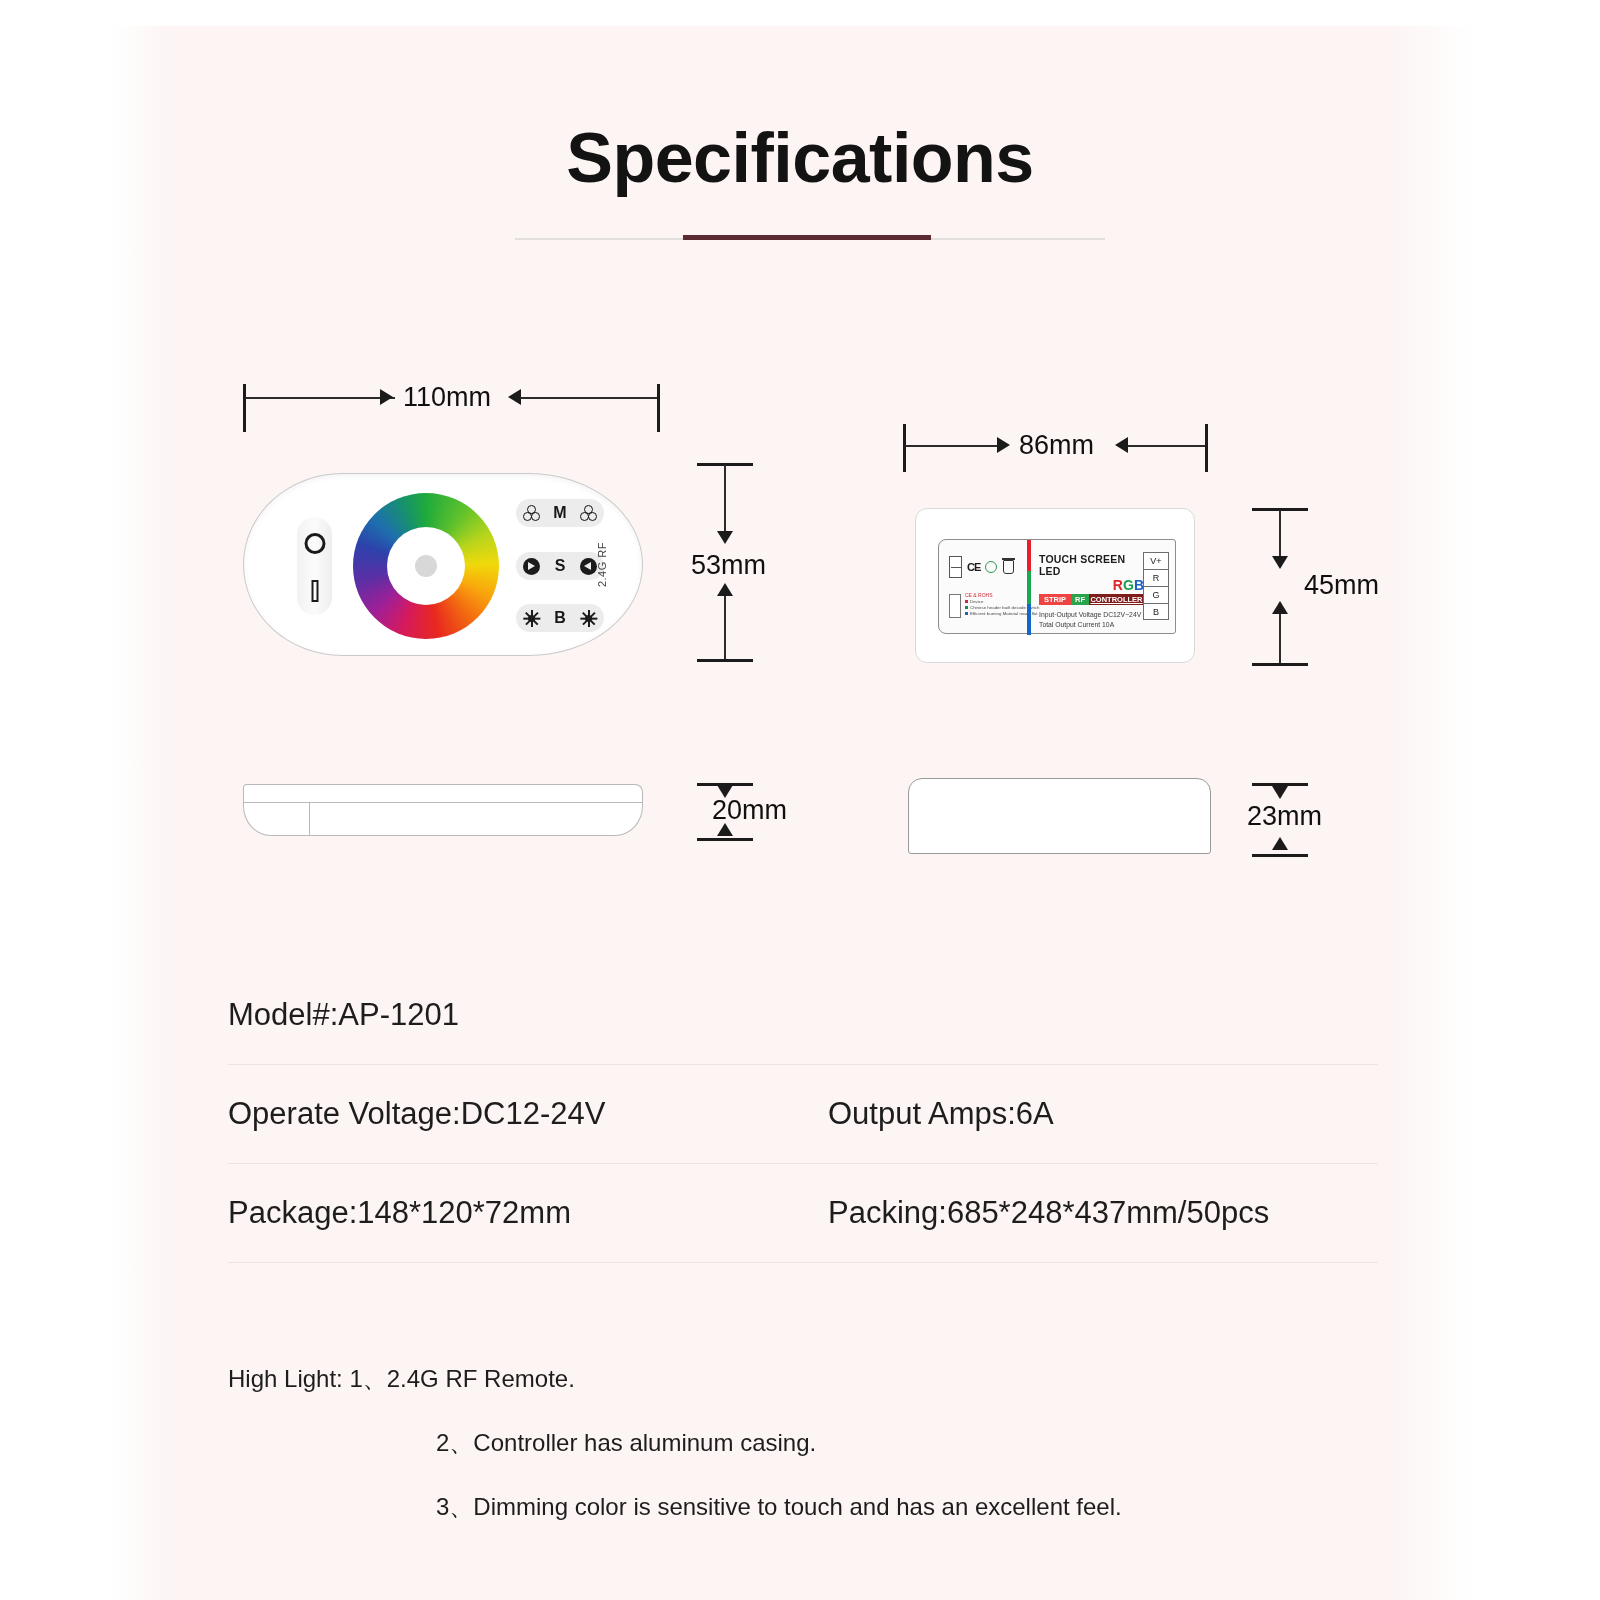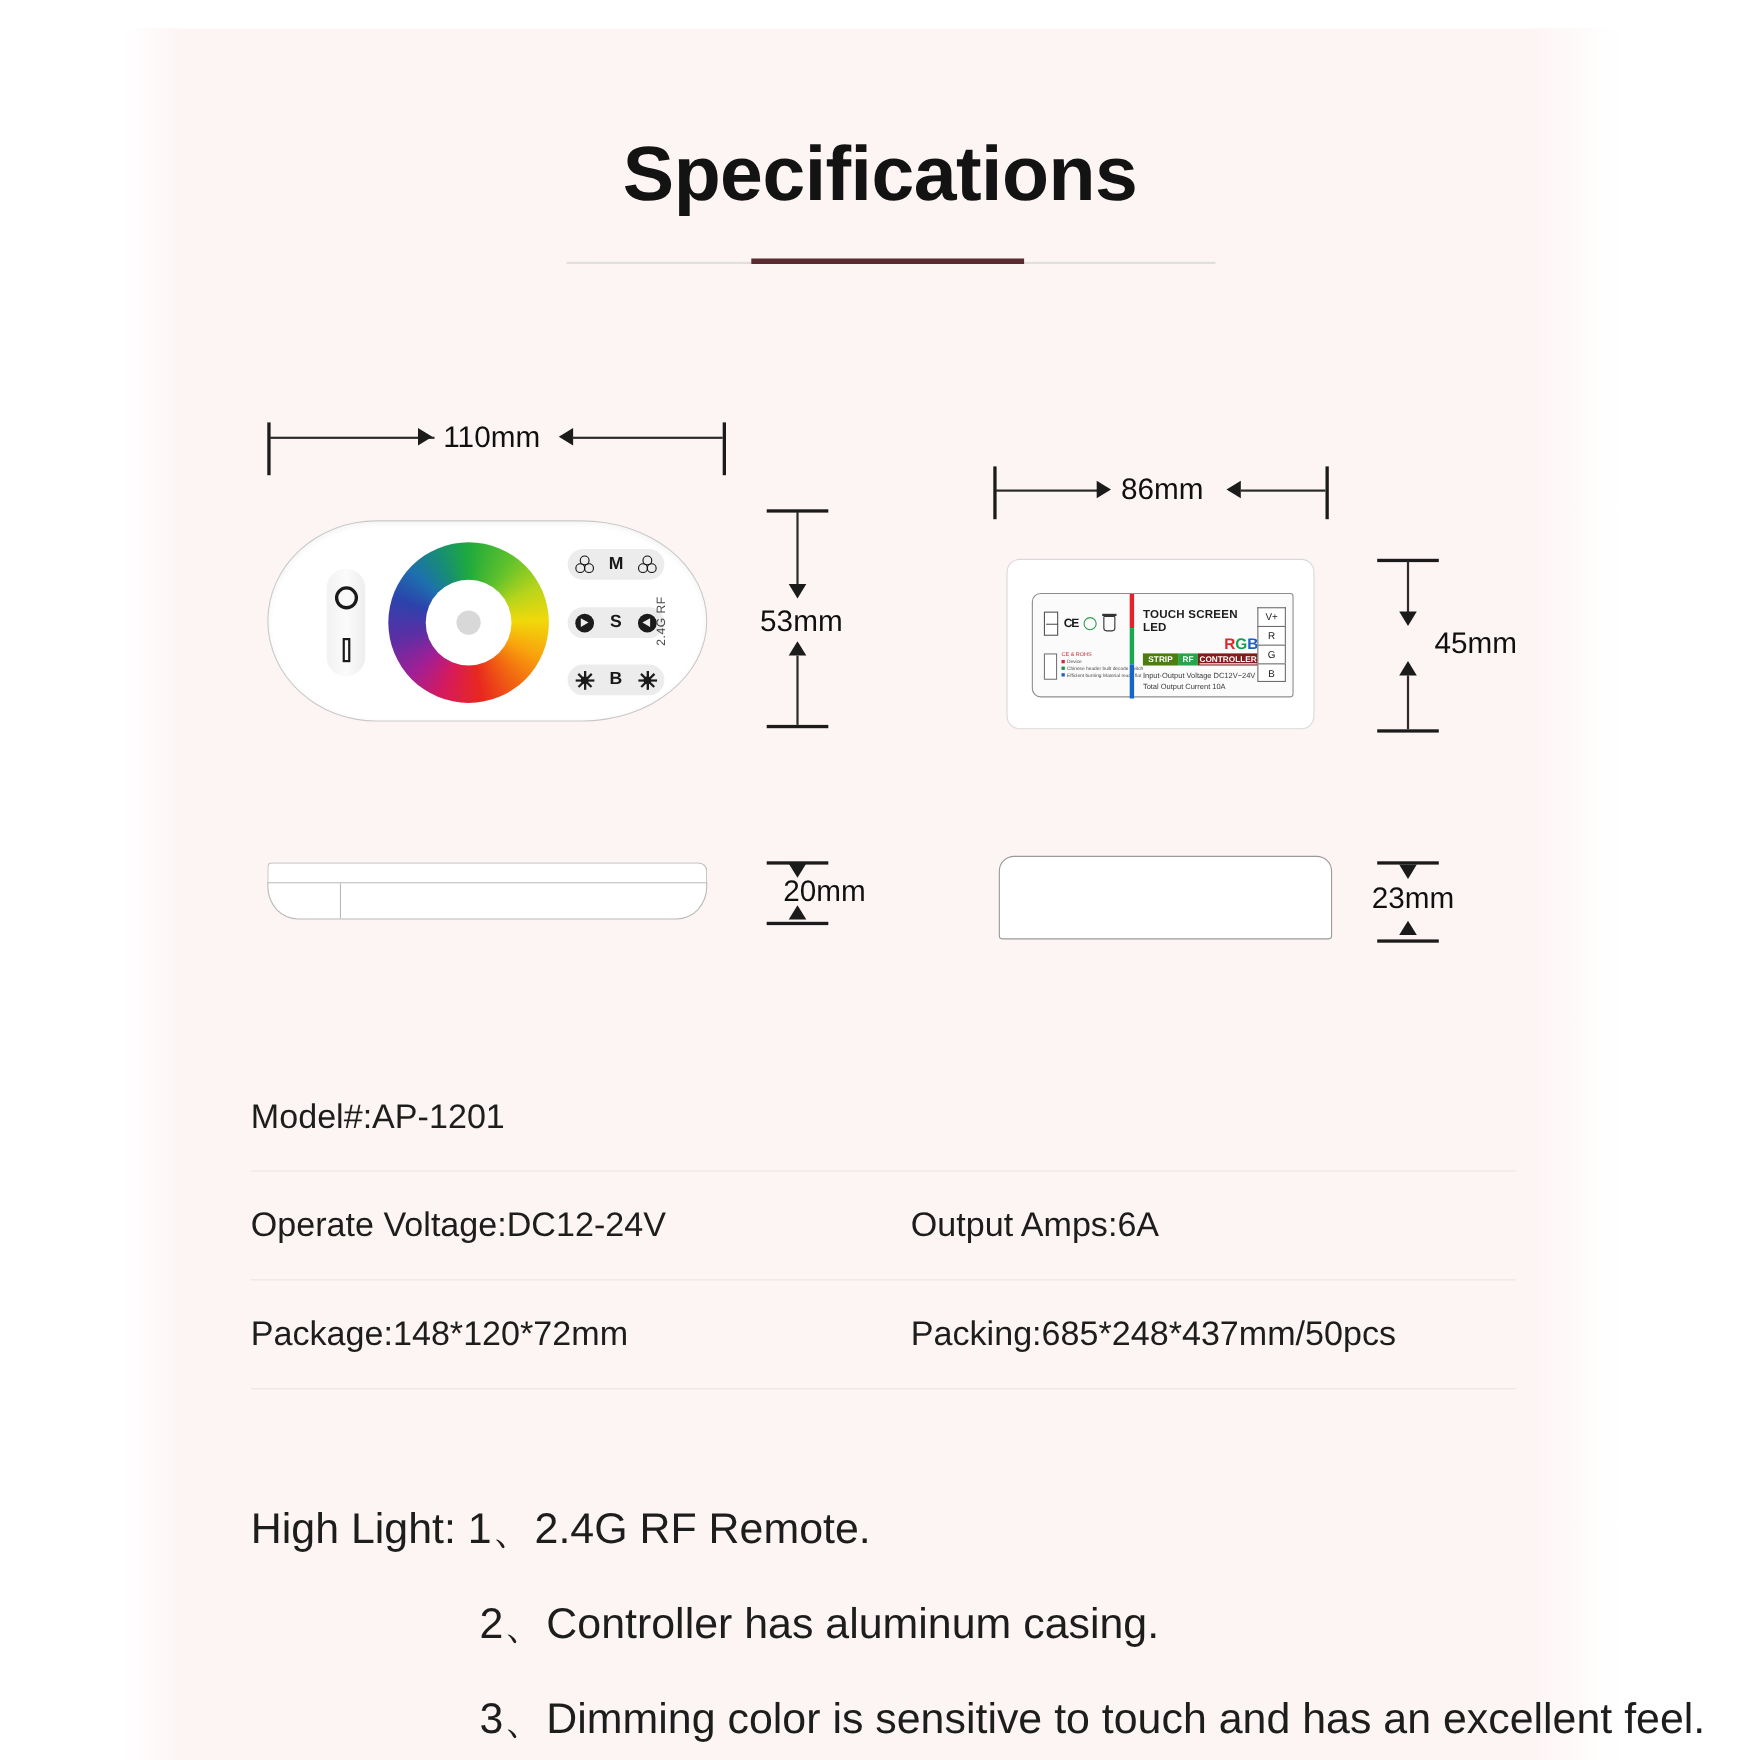--- a/index.html
+++ b/index.html
@@ -235,21 +235,21 @@
   .lbl-main .rgb{
     font-size:14px; font-weight:800; text-align:right; line-height:14px; margin-top:1px;
   }
   .lbl-main .rgb .r{ color:#e1252b; }
   .lbl-main .rgb .g{ color:#17a04c; }
   .lbl-main .rgb .b{ color:#1a5fc4; }
   .lbl-bar{
     margin-top:2px; display:flex; height:11px; font-size:7.5px; font-weight:700;
     color:#fff; align-items:center; line-height:11px; text-align:center;
   }
-  .lbl-bar .s1{ background:#4d7c0f; flex:0 0 32px; }
+  .lbl-bar .s1{ background:#ef4444; flex:0 0 32px; }
   .lbl-bar .s2{ background:#2aa44a; flex:0 0 18px; }
   .lbl-bar .s3{ background:#7f1d1d; flex:1;text-decoration:underline; }
   .lbl-main .l4{ font-size:6.8px; color:#3a3a3a; margin-top:6px; white-space:nowrap; }
   .lbl-main .l5{ font-size:6.8px; color:#3a3a3a; margin-top:3px; white-space:nowrap; }
 
   .terminals{
     position:absolute; right:6px; top:12px; width:26px;
   }
   .terminals div{
     height:17px; border:1px solid #6d6d6d; border-bottom:none;
@@ -272,21 +272,21 @@
     display:flex; align-items:center;
   }
   .spec-row:last-of-type{ border-bottom:1.5px solid #eee3e3; }
   .spec-cell{
     font-size:31px; color:#1d1d1d; font-weight:400; white-space:nowrap;
   }
   .spec-cell.left{ width:600px; }
 
   .hl { position:absolute; left:228px; top:1337px; width:1200px; }
   .hl-line{
-    font-size:39px; color:#1d1d1d; margin-bottom:32px; white-space:nowrap;
+    font-size:24px; color:#1d1d1d; margin-bottom:32px; white-space:nowrap;
   }
   .hl-indent{ padding-left:208px; }
 </style>
 </head>
 <body>
 
 <div class="page">
   <div class="tint"></div>
   <div class="tint-fade-l"></div>
   <div class="tint-fade-r"></div>

